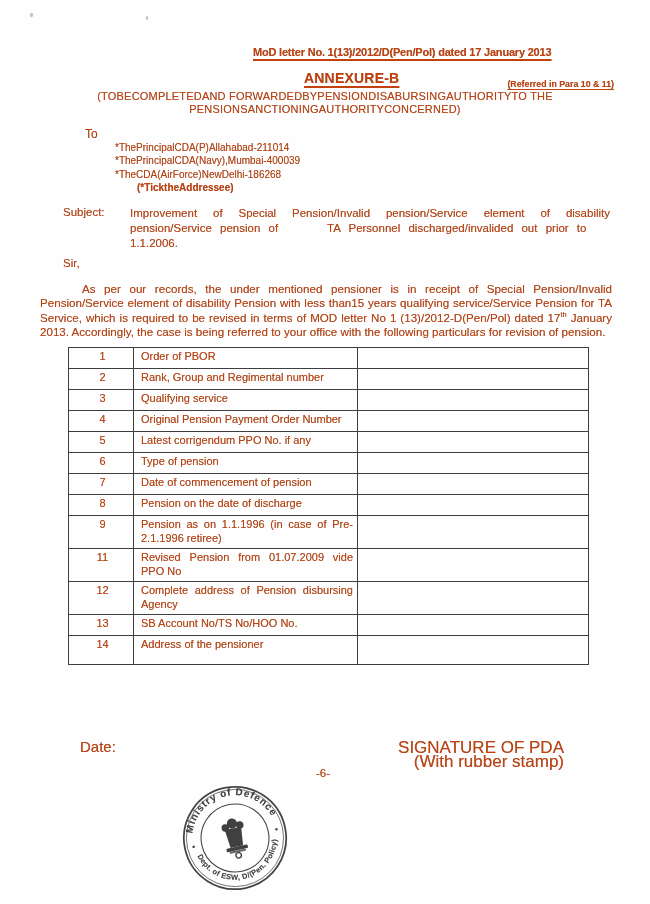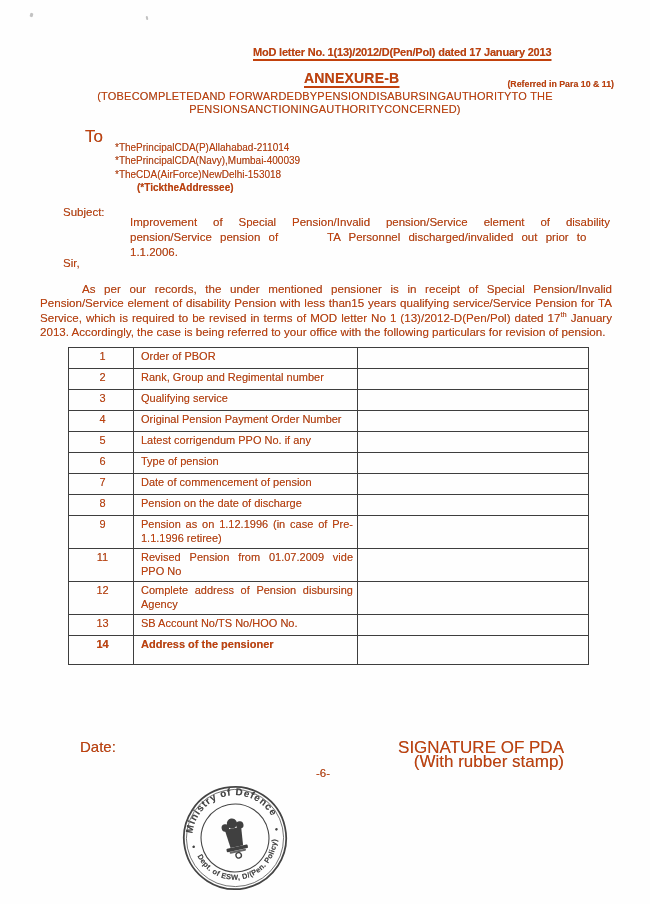--- a/index.html
+++ b/index.html
@@ -5,54 +5,54 @@
   html,body { margin:0; padding:0; background:#ffffff; }
   .page {
     position:relative; width:650px; height:904px; overflow:hidden;
     background:#fefefe; color:#c2410c;
     font-family:"Liberation Sans", sans-serif;
     text-shadow:0 0 0.5px rgba(40,40,40,0.45);
   }
   .abs { position:absolute; }
   .b { font-weight:bold; }
   .u { text-decoration:underline; text-decoration-thickness:1.6px; text-underline-offset:2.5px; }
-  .u-thin { text-decoration-thickness:1px; text-underline-offset:2px; }
+  .u-thin { text-decoration:underline; text-decoration-thickness:1px; text-underline-offset:2px; }
 
   .letter-ref { left:253px; top:46px; font-size:11px; letter-spacing:-0.2px; }
   .annexure   { left:304px; top:62px; font-size:14px; letter-spacing:0.2px;margin-top:8px; }
   .referred   { right:36px; top:79px; font-size:8.8px; }
   .fwd-line1  { left:0; top:90px;  width:650px; text-align:center; font-size:11px; letter-spacing:0.2px; }
   .fwd-line2  { left:0; top:103px; width:650px; text-align:center; font-size:11px; letter-spacing:0.2px; }
 
-  .to-label   { left:85px;  top:127px; font-size:17px; }
+  .to-label   { left:85px;  top:127px; font-size:12px; }
   .addr-block { left:115px; top:141px; font-size:10px; line-height:13.4px; }
   .tick-note  { margin-left:22px;font-weight:bold; }
 
   .subject-label { left:63px; top:206px; font-size:11.5px; }
   .subject-block { left:130px; top:206px; width:480px; font-size:11.5px; line-height:15px; }
-  .jl  { text-align:justify; text-align-last:justify;margin-top:9px; }
+  .jl  { text-align:justify; text-align-last:justify; }
   .subject-l2 { white-space:pre; word-spacing:5px; }
 
   .salutation { left:63px; top:257px; font-size:11.5px;text-align:right; }
   .body-para  {
     left:40px; top:270px; width:572px; font-size:11.6px; line-height:14.6px;
     text-align:justify; text-indent:42px;
   }
   .body-para sup { font-size:7.5px; line-height:0; }
 
   table.form { position:absolute; left:68px; top:347px; width:496px;
     border-collapse:collapse; table-layout:fixed; }
   table.form td {
     border:1.3px solid #3e3e3e; font-size:11px; line-height:13.6px;
     vertical-align:top; padding:2px 4px 2px 7px;
   }
   td.c-no    { width:53px;  text-align:center; padding-left:0; padding-right:0; }
   td.c-label { width:212px; text-align:justify; }
   td.c-value { width:219px; }
-  tr.h21 { height:21px; } tr.h33 { height:33px; } tr.h29 { height:29px;font-weight:bold; }
+  tr.h21 { height:21px; } tr.h33 { height:33px; } tr.h29 { height:29px; }
 
   .date-label { left:80px;  top:738px; font-size:15px; }
   .sig-block  { left:398px; top:741px; width:166px; text-align:right;
                 font-size:17px; line-height:14px; }
   .page-num   { left:316px; top:767px; font-size:11.5px; }
 
   svg.stamp { position:absolute; left:176px; top:779px; width:118px; height:118px;
               filter:blur(0.35px); }
   .ring { fill:none; stroke:#2b2b2b; }
   .arc-top { font-size:10px; font-weight:bold; letter-spacing:0.9px; fill:#2b2b2b;
@@ -77,21 +77,21 @@
   <div class="abs letter-ref b u">MoD letter No. 1(13)/2012/D(Pen/Pol) dated 17 January 2013</div>
   <div class="abs annexure b u">ANNEXURE-B</div>
   <div class="abs referred b u-thin">(Referred in Para 10 &amp; 11)</div>
   <div class="abs fwd-line1">(TOBECOMPLETEDAND FORWARDEDBYPENSIONDISABURSINGAUTHORITYTO THE</div>
   <div class="abs fwd-line2">PENSIONSANCTIONINGAUTHORITYCONCERNED)</div>
 
   <div class="abs to-label">To</div>
   <div class="abs addr-block">
     <div>*ThePrincipalCDA(P)Allahabad-211014</div>
     <div>*ThePrincipalCDA(Navy),Mumbai-400039</div>
-    <div>*TheCDA(AirForce)NewDelhi-153018</div>
+    <div>*TheCDA(AirForce)NewDelhi-186268</div>
     <div class="tick-note">(*TicktheAddressee)</div>
   </div>
 
   <div class="abs subject-label">Subject:</div>
   <div class="abs subject-block">
     <div class="jl">Improvement of Special Pension/Invalid pension/Service element of disability</div>
     <div class="subject-l2">pension/Service pension of      TA Personnel discharged/invalided out prior to</div>
     <div>1.1.2006.</div>
   </div>
 
@@ -135,21 +135,21 @@
         <td class="c-label">Date of commencement of pension</td>
         <td class="c-value"></td>
       </tr>
       <tr class="h21">
         <td class="c-no">8</td>
         <td class="c-label">Pension on the date of discharge</td>
         <td class="c-value"></td>
       </tr>
       <tr class="h33">
         <td class="c-no">9</td>
-        <td class="c-label">Pension as on 1.12.1996 (in case of Pre-1.1.1996 retiree)</td>
+        <td class="c-label">Pension as on 1.1.1996 (in case of Pre-2.1.1996 retiree)</td>
         <td class="c-value"></td>
       </tr>
       <tr class="h33">
         <td class="c-no">11</td>
         <td class="c-label">Revised Pension from 01.07.2009 vide PPO No</td>
         <td class="c-value"></td>
       </tr>
       <tr class="h33">
         <td class="c-no">12</td>
         <td class="c-label">Complete address of Pension disbursing Agency</td>

